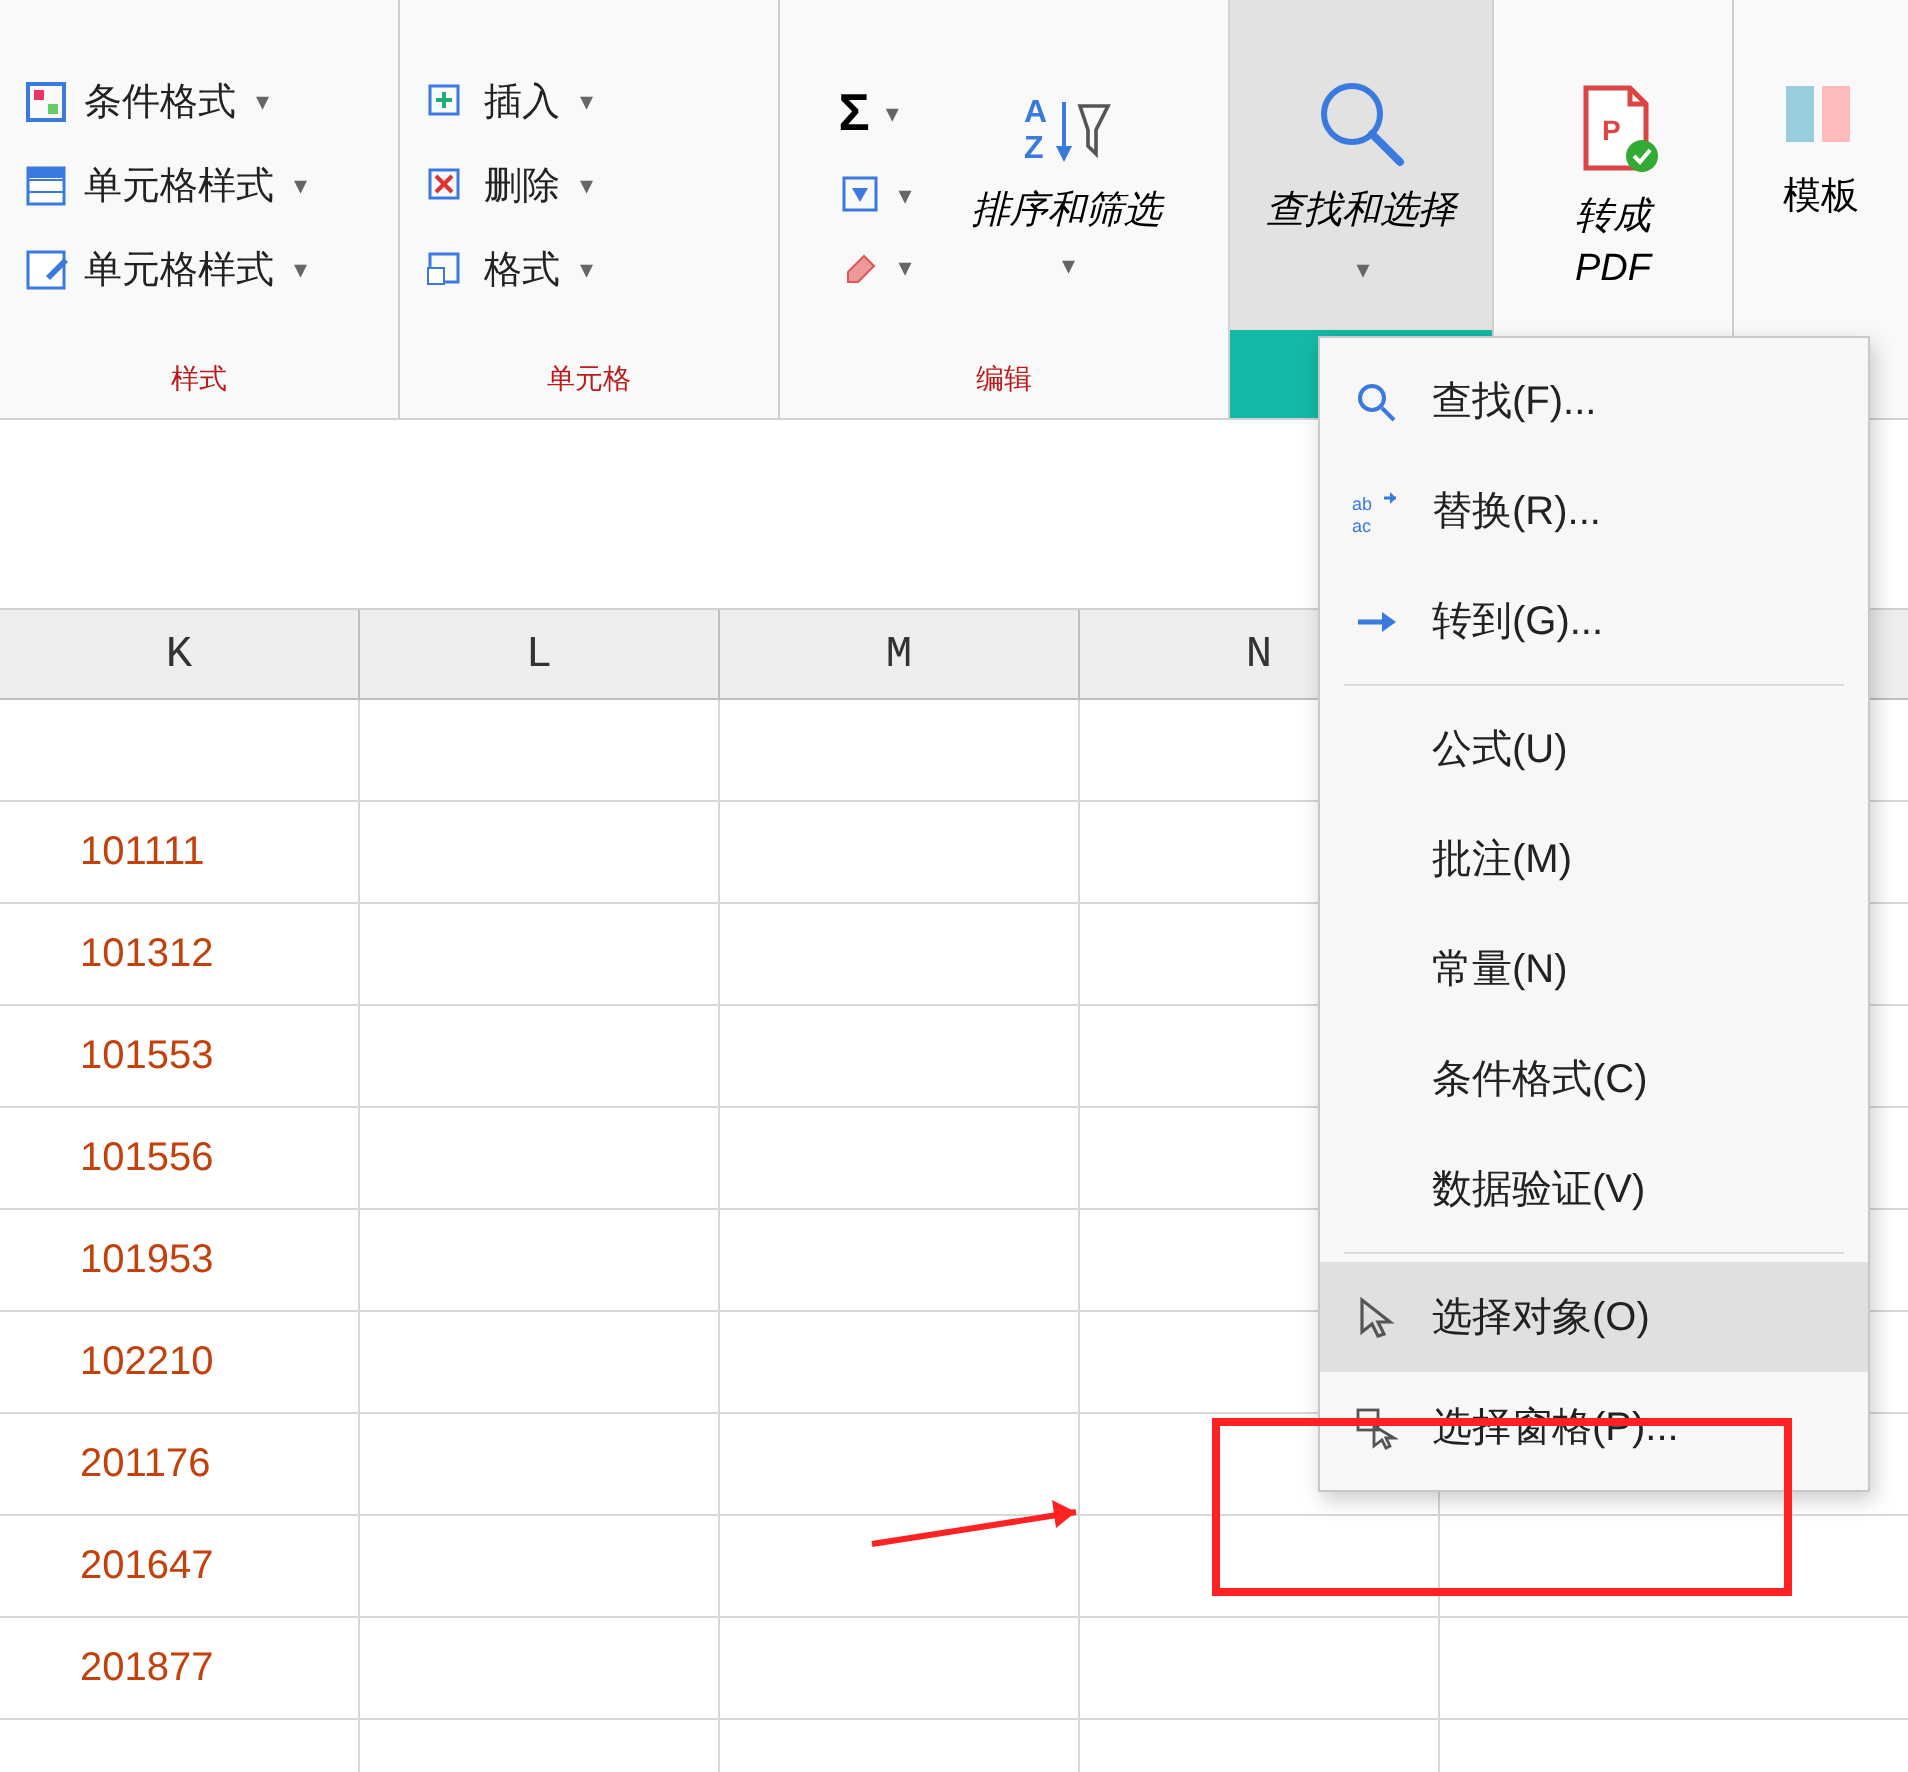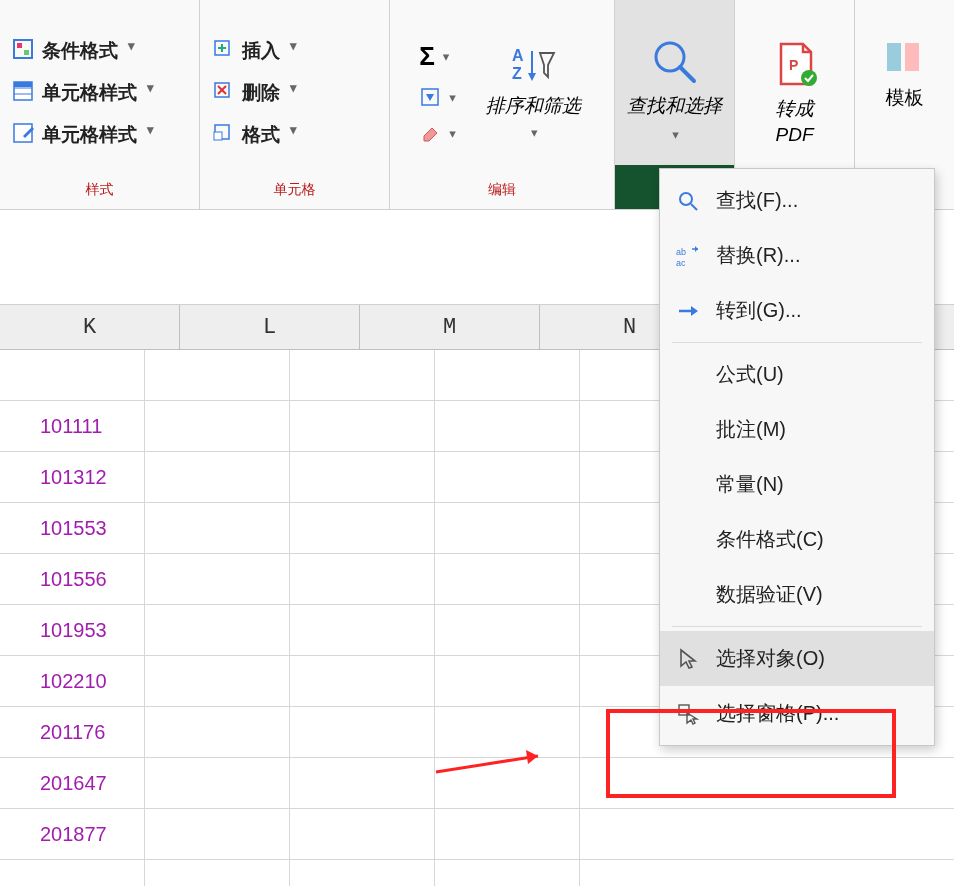--- a/index.html
+++ b/index.html
@@ -39,25 +39,25 @@
       text-align: center;
       color: #b91c1c;
       font-size: 14px;
       padding: 6px 0 4px;
     }
 
     
     .styles-group { width: 200px; }
     .style-btn {
       display: flex;
+      align-items: center;
       gap: 8px;
       padding: 4px 6px;
       cursor: pointer;
       color: #222;
-      font-weight: bold;
     }
     .style-icon {
       width: 22px; height: 22px;
       display: inline-block;
     }
     .chev { font-size: 13px; color: #666; margin-left: 2px; }
 
     
     .cells-group { width: 190px; }
 
@@ -74,22 +74,22 @@
       cursor: pointer; padding: 2px 4px;
     }
     .vertical-btn {
       display: flex; flex-direction: column; align-items: center;
       gap: 8px; padding: 4px 8px; cursor: pointer;
     }
     .vertical-btn .chev { margin-top: -2px; }
 
     
     .findselect-group {
-      width: 120px; padding: 0;
-      background: #14532d;
+      width: 132px; padding: 0;
+      background: #14b8a6;
     }
     .find-btn {
       display: flex; flex-direction: column; align-items: center;
       justify-content: center;
       height: 165px;
       background: #e2e2e2;
       cursor: pointer;
       gap: 8px;
       padding-top: 14px;
     }
@@ -134,27 +134,27 @@
       border-right: 1px solid #bfbfbf;
       color: #333;
     }
     .rows { }
     .row {
       display: flex;
       height: 51px;
       border-bottom: 1px solid #d7d7d7;
     }
     .cell {
-      width: 145px;
+      width: 180px;
       border-right: 1px solid #d7d7d7;
       display: flex; align-items: center;
       padding-left: 40px;
       font-size: 20px;
       font-family: Arial, sans-serif;
-      color: #a21caf;
+      color: #c2410c;
     }
     .row:first-child .cell { }
 
     
     .dropdown {
       position: absolute;
       left: 615px;
       top: 168px;
       width: 276px;
       background: #f7f7f7;

